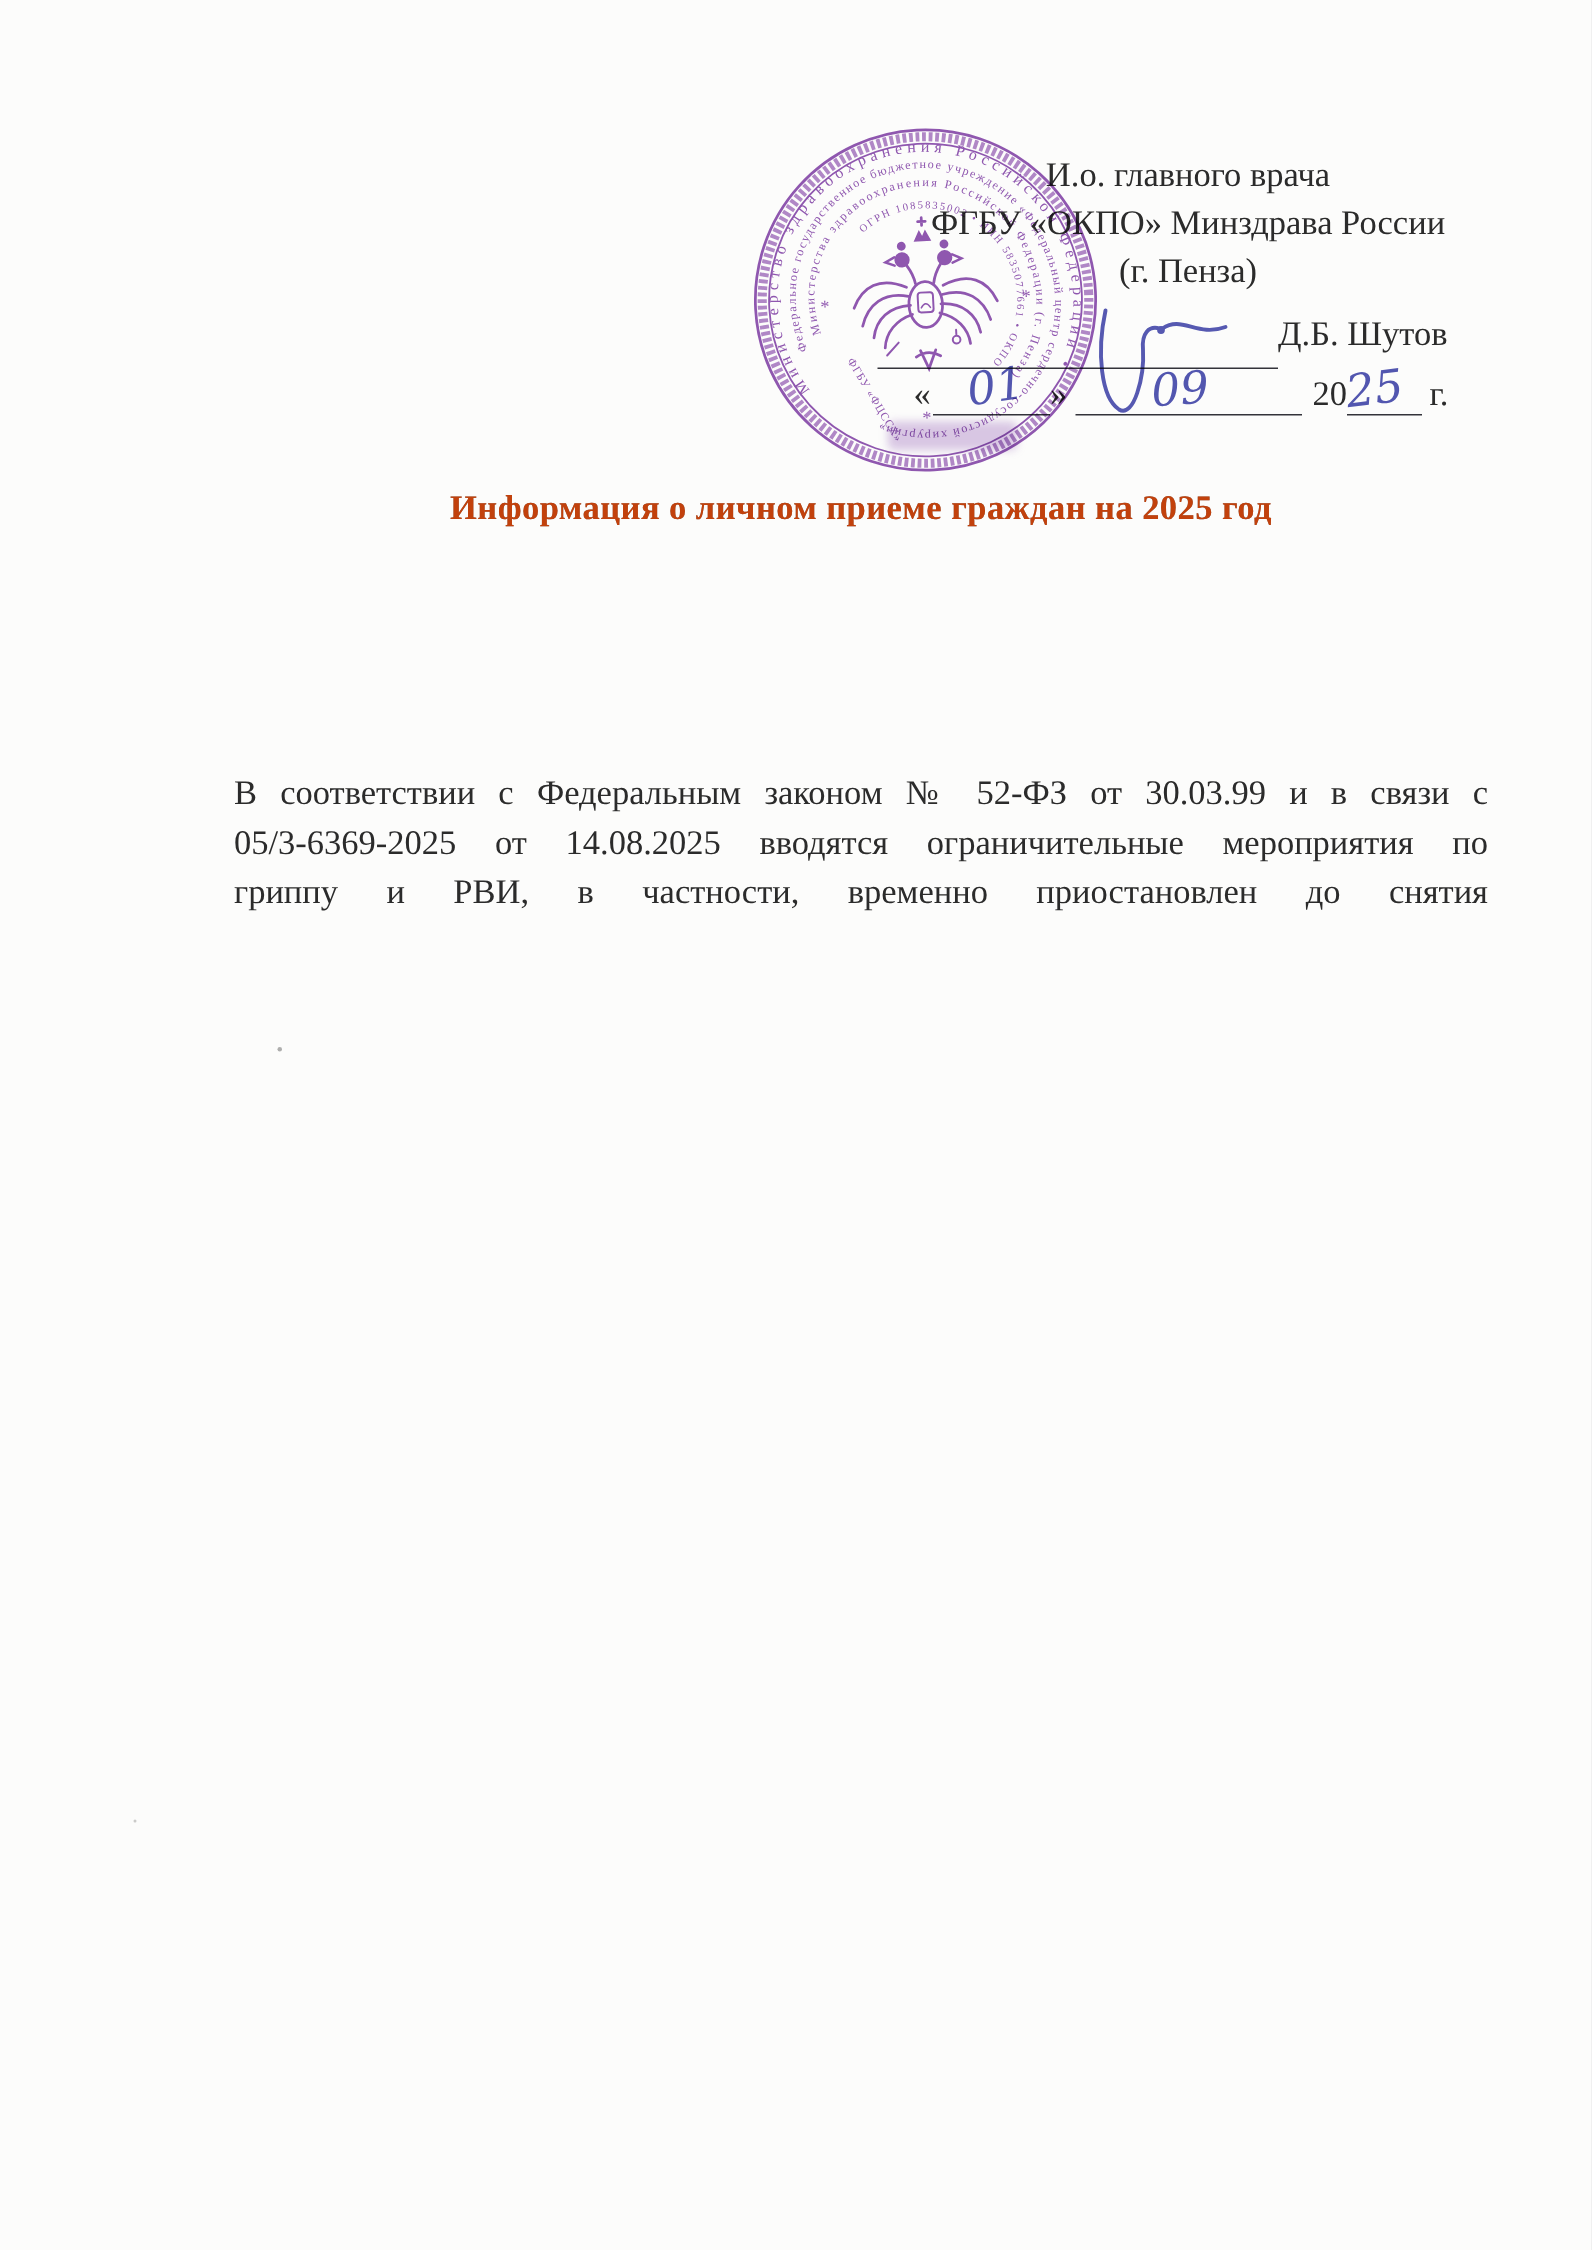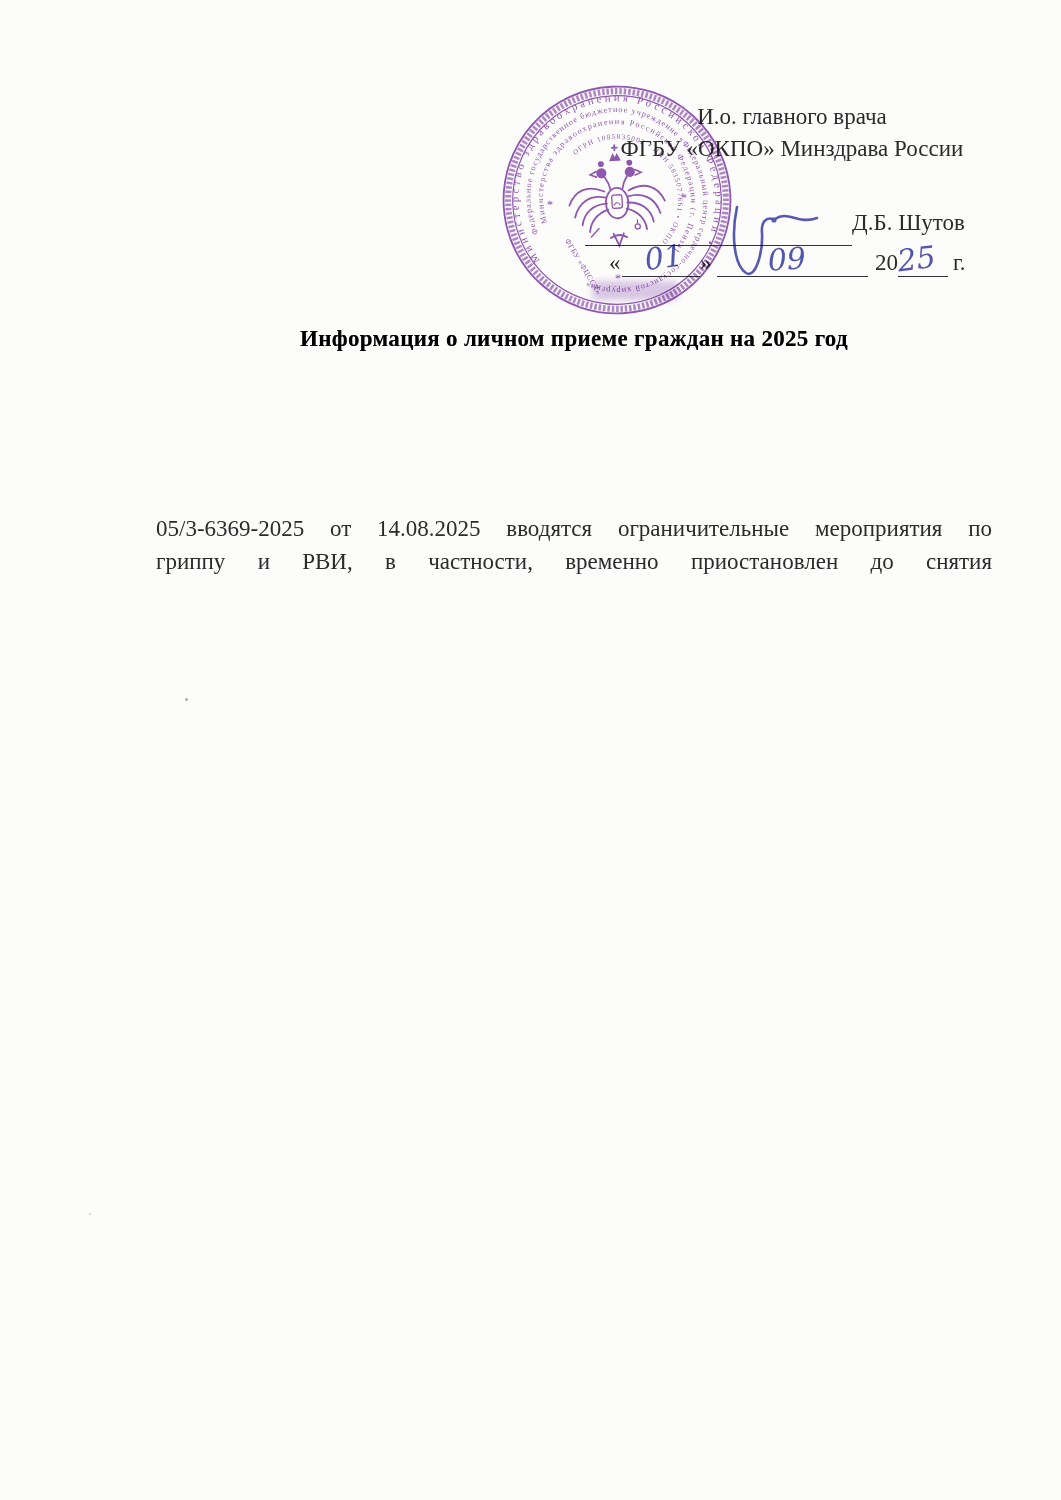--- a/index.html
+++ b/index.html
@@ -5,21 +5,21 @@
   html,body{margin:0;padding:0;background:#e8e8e8;}
   .page{
     position:relative;
     width:1061px;height:1500px;
     margin:0 auto;
     background:#fcfcfb;
     overflow:hidden;
     font-family:"Liberation Serif","DejaVu Serif",serif;
     color:#2b2b2b;
   }
-  .txt{position:absolute; color:#000000; text-shadow:0 0 .4px rgba(40,40,40,.55);}
+  .txt{position:absolute; color:#c2410c; text-shadow:0 0 .4px rgba(40,40,40,.55);}
   
   .approval{position:absolute;left:597px;top:101px;width:390px;text-align:center;
             font-size:23px;line-height:32px;z-index:2;}
   .approval div{white-space:nowrap;}
   
   .sig-line{position:absolute;left:585px;top:245px;width:267px;height:0;
             border-top:1.6px solid #33333a;z-index:2;}
   .signatory{position:absolute;left:852px;top:210px;font-size:23px;z-index:2;white-space:nowrap;}
   
   .date-piece{position:absolute;top:250px;font-size:23px;z-index:2;}
@@ -103,20 +103,21 @@
       <path d="M124 124 C 135 127 142 135 143 145"></path>
       <path d="M110 148 L115 160 L120 148 M107 152 Q115 147 123 152"></path>
       <circle cx="134" cy="142" r="2.5" stroke-width="1.3"></circle>
       <path d="M134 138.5 v-3 M96 142 l-8 8" stroke-width="1.3"></path>
     </g>
   </svg>
 
   <div class="approval">
     <div>И.о. главного врача</div>
     <div>ФГБУ «ОКПО» Минздрава России</div>
+    <div>(г. Пенза)</div>
   </div>
 
   <div class="sig-line"></div>
   <div class="signatory">Д.Б. Шутов</div>
 
   <span class="date-piece" style="left:609px;">«</span>
   <div class="dl" style="left:622px;top:276px;width:78px;"></div>
   <span class="date-piece" style="left:700px;">»</span>
   <div class="dl" style="left:717px;top:276px;width:151px;"></div>
   <span class="date-piece" style="left:875px;">20</span>
@@ -133,20 +134,21 @@
       <text x="85" y="84" transform="rotate(-8 95 75)">01</text>
       <text x="208" y="85" transform="rotate(-4 220 80)">09</text>
       <text x="338" y="85" transform="rotate(-7 350 80)">25</text>
     </g>
   </svg>
 
   <h1 class="title txt" style="margin:0;">Информация о личном приеме граждан на 2025 год</h1>
 
 
   <div class="bodytext">
+    <div class="bline j">В соответствии с Федеральным законом № 52-ФЗ от 30.03.99 и в связи с</div>
     <div class="bline j">05/3-6369-2025 от 14.08.2025 вводятся ограничительные мероприятия по</div>
     <div class="bline j">гриппу и РВИ, в частности, временно приостановлен до снятия</div>
   </div>
 
   <div class="speck" style="left:185px;top:698px;width:3px;height:3px;"></div>
   <div class="speck" style="left:89px;top:1213px;width:2px;height:2px;opacity:.35;"></div>
 
 </div>
 
 </body></html>

